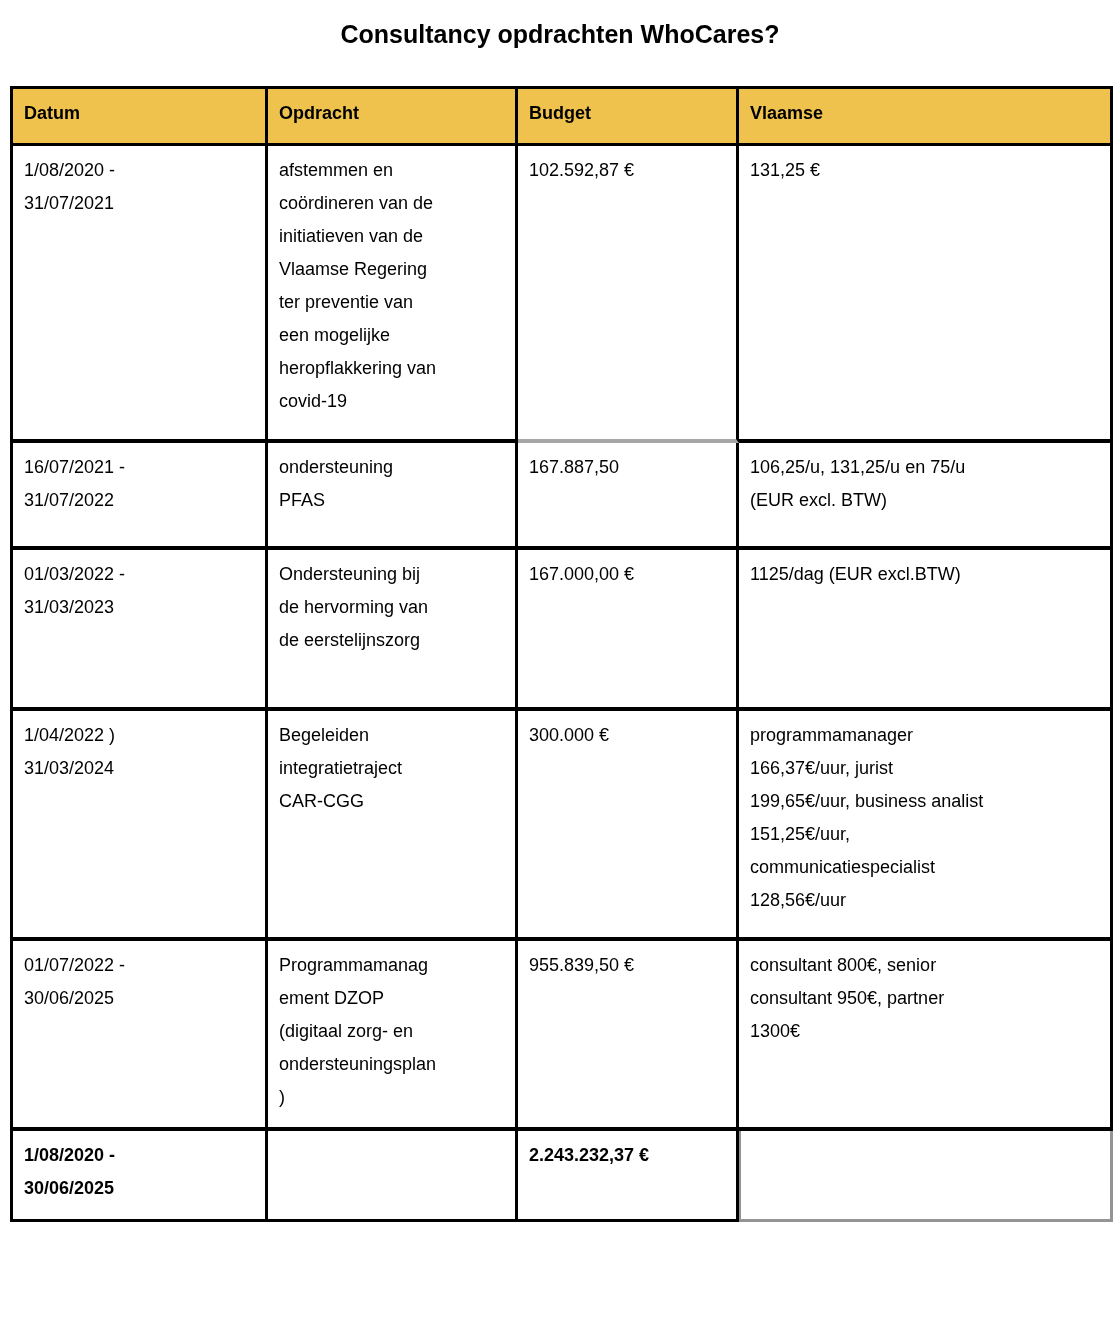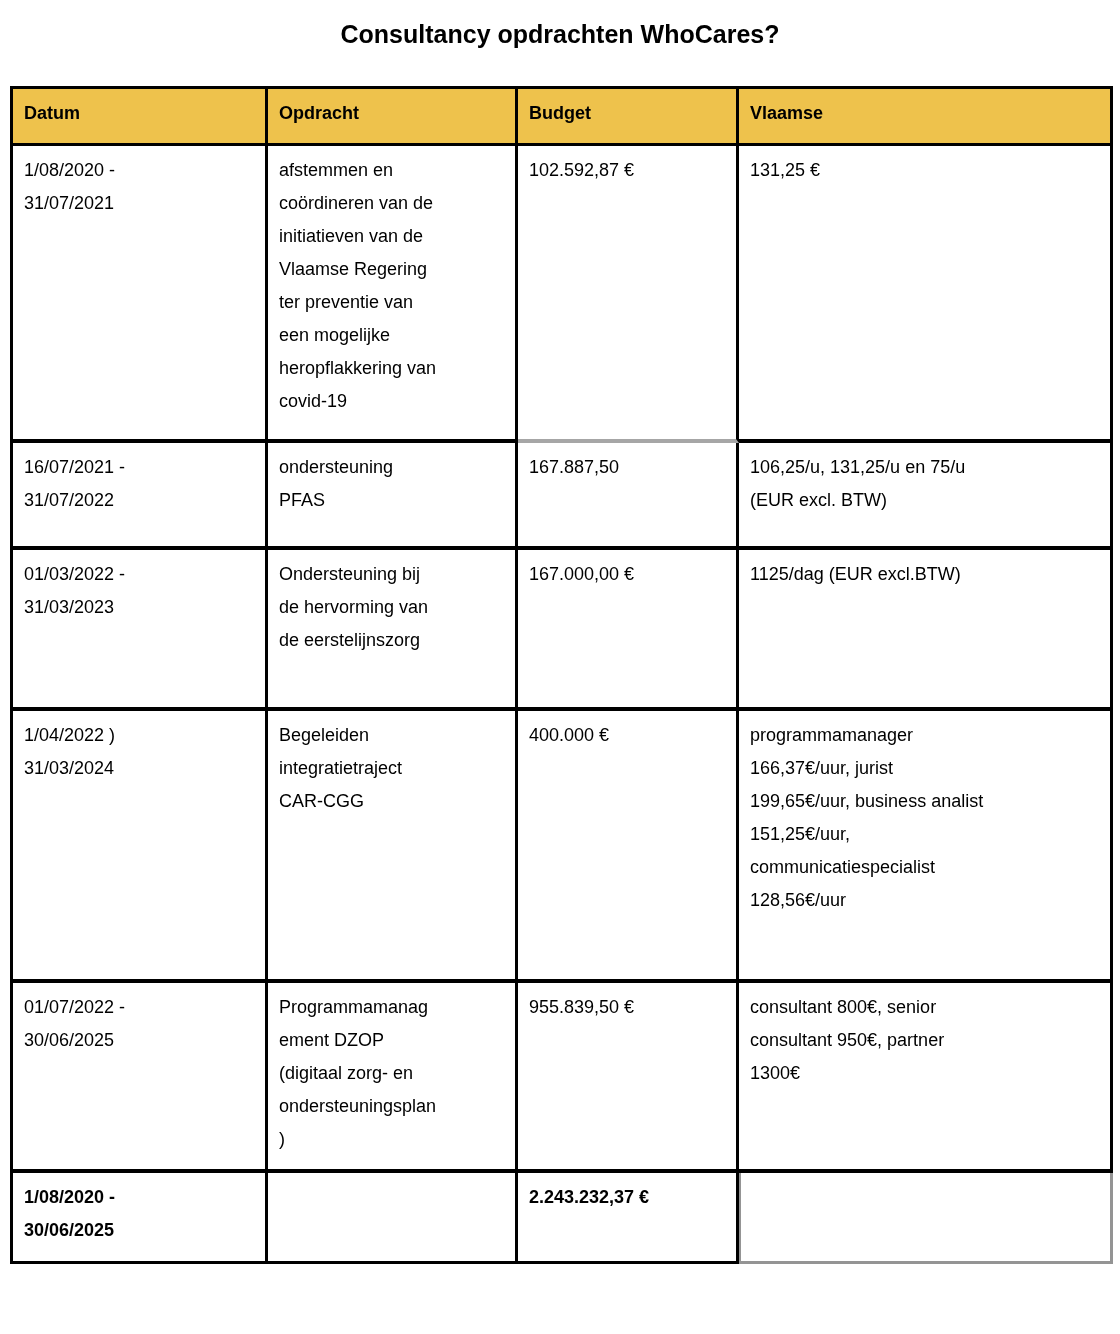--- a/index.html
+++ b/index.html
@@ -111,27 +111,27 @@
       </tr>
       <tr style="height:161px">
         <td>01/03/2022 -
 31/03/2023</td>
         <td>Ondersteuning bij
 de hervorming van
 de eerstelijnszorg</td>
         <td>167.000,00 €</td>
         <td>1125/dag (EUR excl.BTW)</td>
       </tr>
-      <tr style="height:272px">
+      <tr style="height:230px">
         <td>1/04/2022 )
 31/03/2024</td>
         <td>Begeleiden
 integratietraject
 CAR-CGG</td>
-        <td>400.000 €</td>
+        <td>300.000 €</td>
         <td>programmamanager
 166,37€/uur, jurist
 199,65€/uur, business analist
 151,25€/uur,
 communicatiespecialist
 128,56€/uur</td>
       </tr>
       <tr style="height:190px">
         <td>01/07/2022 -
 30/06/2025</td>

